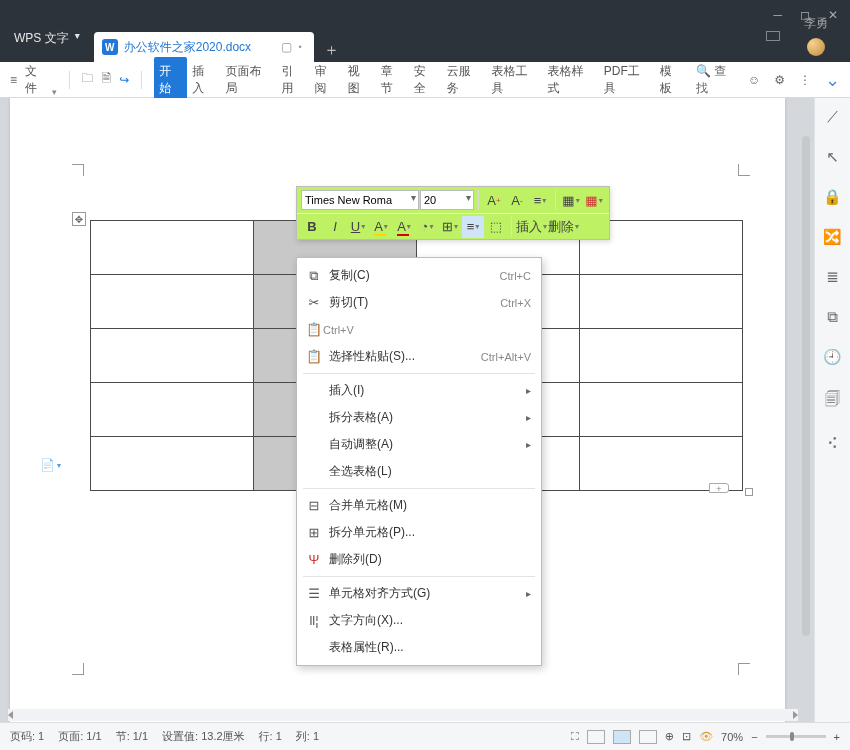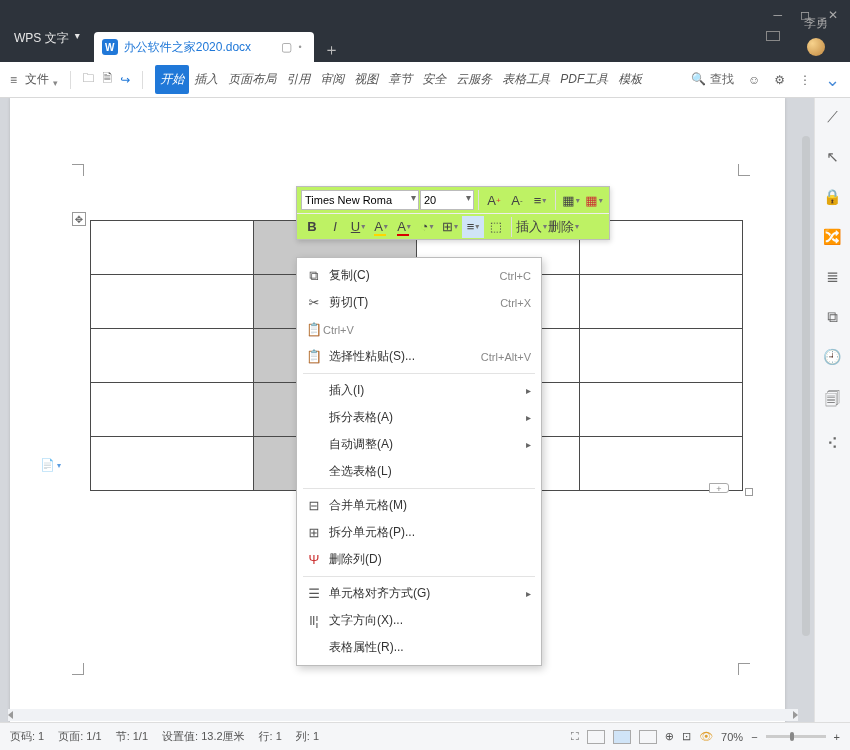--- a/index.html
+++ b/index.html
@@ -20,21 +20,21 @@
 .doctab .w-badge { width: 16px; height: 16px; background: #2078d8; color: #fff; border-radius: 3px; display: flex; align-items: center; justify-content: center; font-size: 10px; font-weight: bold; }
 .rect-ico { width: 14px; height: 10px; border: 1px solid #888; margin: 0 10px; }
 .plus { width: 24px; height: 24px; display: flex; align-items: center; justify-content: center; color: #bbb; font-size: 16px; margin-left: 6px; }
 .tabbar-right { display: flex; gap: 14px; padding: 0 12px 6px 0; align-items: center; color: #aaa; }
 
 
 .ribbon { height: 36px; background: #fff; border-bottom: 1px solid #d9d9d9; display: flex; align-items: center; padding: 0 10px; gap: 8px; }
 .ribbon .file-btn { display: flex; align-items: flex-end; gap: 4px; color: #555; }
 .ribbon .divider { width: 1px; height: 18px; background: #ddd; margin: 0 4px; }
 .ribbon .ico { color: #666; }
-.ribbon-tabs { display: flex; gap: 0; font-style: italic; }
+.ribbon-tabs { display: flex; gap: 0; }
 .ribbon-tabs span { padding: 6px 5px; color: #555; font-size: 12px; cursor: pointer; }
 .ribbon-tabs .active { background: #2078d8; color: #fff; border-radius: 2px; }
 .ribbon-right { display: flex; align-items: center; gap: 14px; margin-left: auto; color: #666; }
 .chev { font-size: 18px; color: #4a8cd8; }
 
 
 .workspace { position: absolute; top: 98px; left: 0; right: 36px; bottom: 28px; background: #f0f2f5; display: flex; }
 .paper-area { flex: 1; position: relative; overflow: hidden; background: #d4d7dc; }
 .page { position: absolute; left: 10px; top: 0; width: 775px; height: 650px; background: #fff; box-shadow: 0 0 3px rgba(0,0,0,0.15); }
 .corner { position: absolute; font-size: 18px; color: #999; }
@@ -147,20 +147,21 @@
     <span class="active">开始</span>
     <span>插入</span>
     <span>页面布局</span>
     <span>引用</span>
     <span>审阅</span>
     <span>视图</span>
     <span>章节</span>
     <span>安全</span>
     <span>云服务</span>
     <span>表格工具</span>
+    <span>表格样式</span>
     <span>PDF工具</span>
     <span>模板</span>
   </div>
   <div class="ribbon-right">
     <span>🔍 <span>查找</span></span>
     <span>☺</span>
     <span>⚙</span>
     <span>⋮</span>
     <span class="chev">⌄</span>
   </div>

